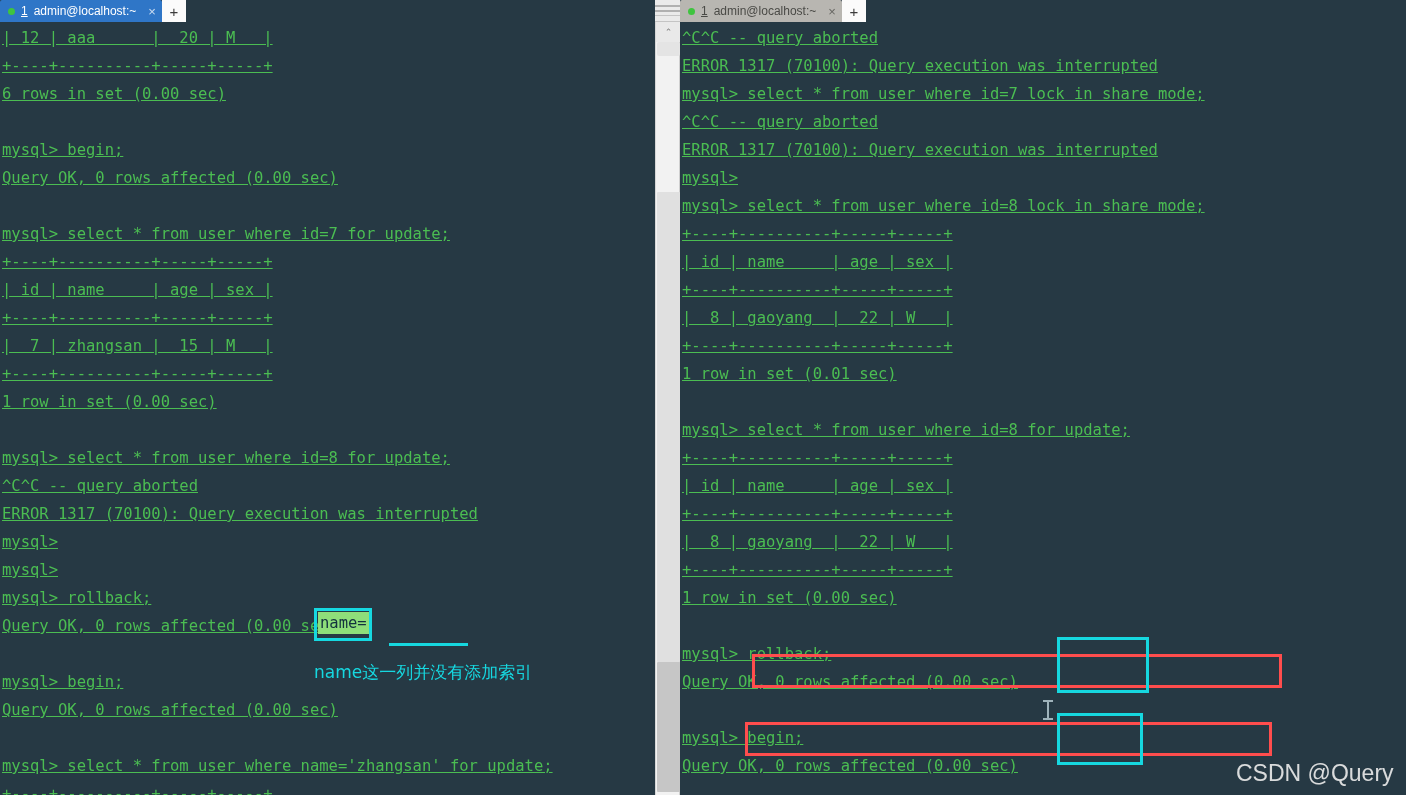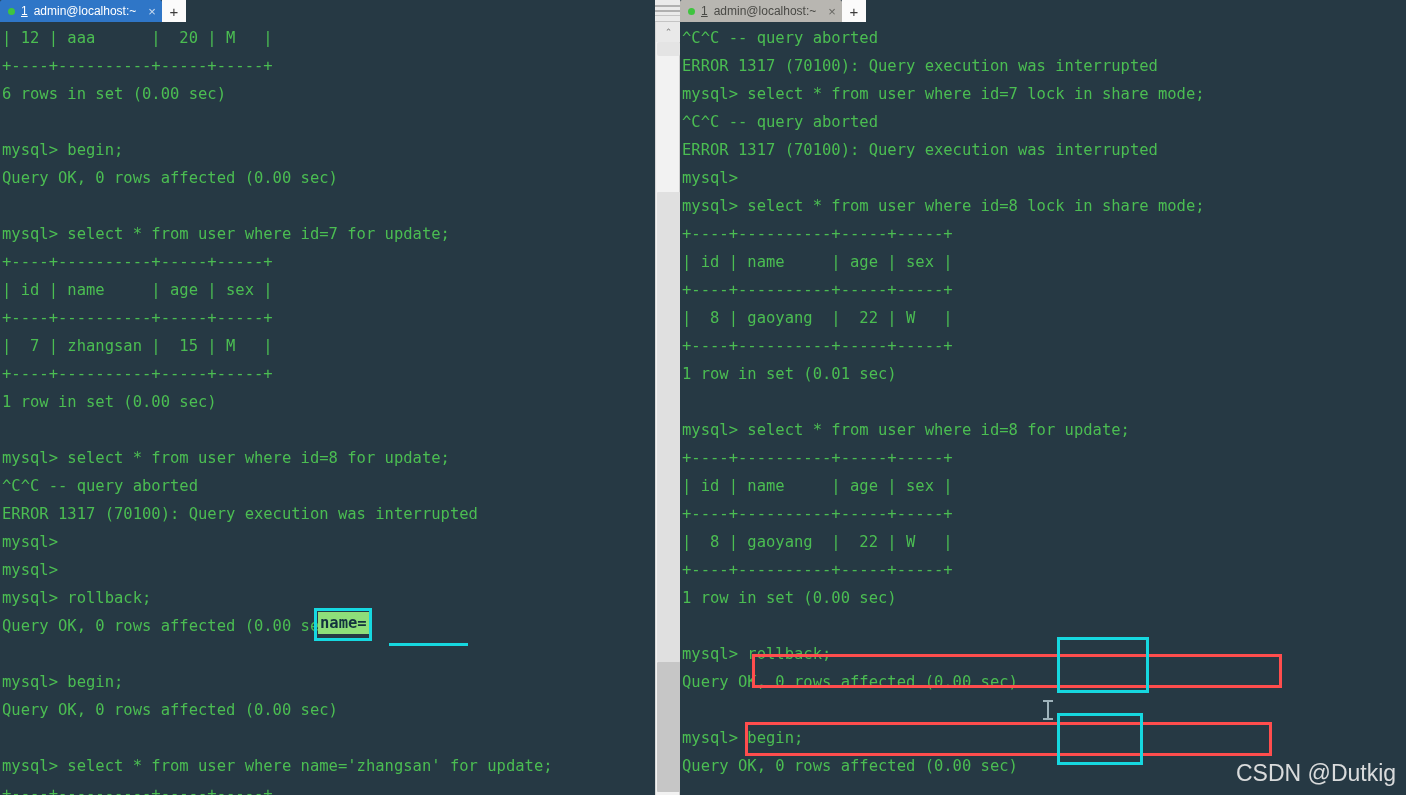--- a/index.html
+++ b/index.html
@@ -104,33 +104,33 @@
   .screen {
     position: absolute; left: 0; right: 0; top: 22px; bottom: 0;
     background: #263944;
     font-family: "DejaVu Sans Mono", monospace;
     font-size: 15.5px;
     line-height: 28px;
     color: #4bbd52;
     white-space: pre;
     padding: 2px 0 0 2px;
   }
-  .screen .line { height: 28px; }
+  .screen .line { height: 28px; text-decoration: underline; }
 
   
   #term-left  { left: 0;   width: 655px; height: 795px; }
   #term-right { left: 680px; width: 726px; height: 795px; }
 
   
   .anno { position: absolute; }
   .box-cyan { border: 3px solid #16d8e0; background: transparent; }
   .box-red  { border: 3px solid #ff4d4d; background: transparent; }
   .hl-green { position: absolute; background: #8ede7a; color: #13323e;
     font-family: "DejaVu Sans Mono", monospace; font-size: 15.5px; line-height: 22px;
-    padding: 0 2px; font-weight: bold; }
+    padding: 0 2px; }
   .cy-text { position: absolute; color: #16d8e0; font-size: 17px;
     font-family: "DejaVu Sans", sans-serif; white-space: nowrap; }
   .cy-underline { position: absolute; height: 0; border-bottom: 3px solid #16d8e0; }
   .watermark { position: absolute; color: #e9e9e9; font-size: 23px;
     font-family: "Liberation Sans", sans-serif; opacity: .92; white-space: nowrap; }
   .caret-i { position:absolute; width:2px; background:#9fb3bb; }
   .caret-i::before, .caret-i::after {
     content:""; position:absolute; left:-4px; width:10px; height:2px; background:#9fb3bb;
   }
   .caret-i::before { top:0; }
@@ -297,27 +297,28 @@
       </div>
       <div class="tab-new">+</div>
       <div class="tabbar-fill"></div>
     </div>
     <div class="screen" id="right-screen"><div class="line">^C^C -- query aborted</div><div class="line">ERROR 1317 (70100): Query execution was interrupted</div><div class="line">mysql&gt; select * from user where id=7 lock in share mode;</div><div class="line">^C^C -- query aborted</div><div class="line">ERROR 1317 (70100): Query execution was interrupted</div><div class="line">mysql&gt;</div><div class="line">mysql&gt; select * from user where id=8 lock in share mode;</div><div class="line">+----+----------+-----+-----+</div><div class="line">| id | name     | age | sex |</div><div class="line">+----+----------+-----+-----+</div><div class="line">|  8 | gaoyang  |  22 | W   |</div><div class="line">+----+----------+-----+-----+</div><div class="line">1 row in set (0.01 sec)</div><div class="line"></div><div class="line">mysql&gt; select * from user where id=8 for update;</div><div class="line">+----+----------+-----+-----+</div><div class="line">| id | name     | age | sex |</div><div class="line">+----+----------+-----+-----+</div><div class="line">|  8 | gaoyang  |  22 | W   |</div><div class="line">+----+----------+-----+-----+</div><div class="line">1 row in set (0.00 sec)</div><div class="line"></div><div class="line">mysql&gt; rollback;</div><div class="line">Query OK, 0 rows affected (0.00 sec)</div><div class="line"></div><div class="line">mysql&gt; begin;</div><div class="line">Query OK, 0 rows affected (0.00 sec)</div><div class="line"></div></div>
   </div>
 
   <div class="hl-green" style="left:318px;top:612px;">name=</div>
   <div class="anno box-cyan" style="left:314px;top:608px;width:58px;height:33px;"></div>
   <div class="cy-underline" style="left:389px;top:643px;width:79px;"></div>
+  <div class="cy-text" style="left:314px;top:661px;">name这一列并没有添加索引</div>
 
 
   <div class="anno box-red" style="left:752px;top:654px;width:530px;height:34px;"></div>
 
   <div class="anno box-cyan" style="left:1057px;top:637px;width:92px;height:56px;"></div>
 
   <div class="anno box-red" style="left:745px;top:722px;width:527px;height:34px;"></div>
 
   <div class="anno box-cyan" style="left:1057px;top:713px;width:86px;height:52px;"></div>
 
   <div class="caret-i" style="left:1047px;top:700px;height:20px;"></div>
 
-  <div class="watermark" style="left:1236px;top:760px;">CSDN @Dutkig</div>
+  <div class="watermark" style="left:1236px;top:760px;">CSDN @Query</div>
 
 </div>
 
 </body></html>

